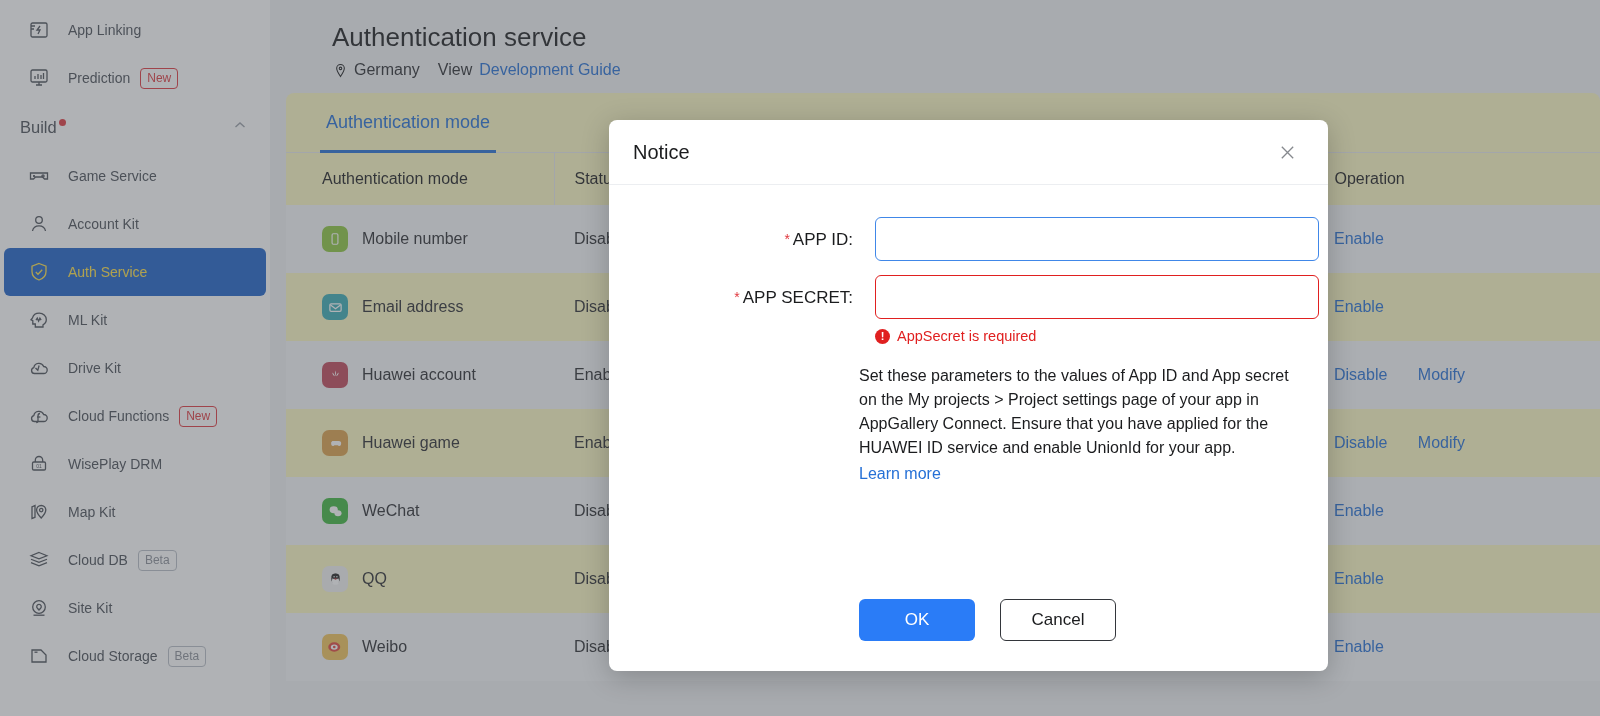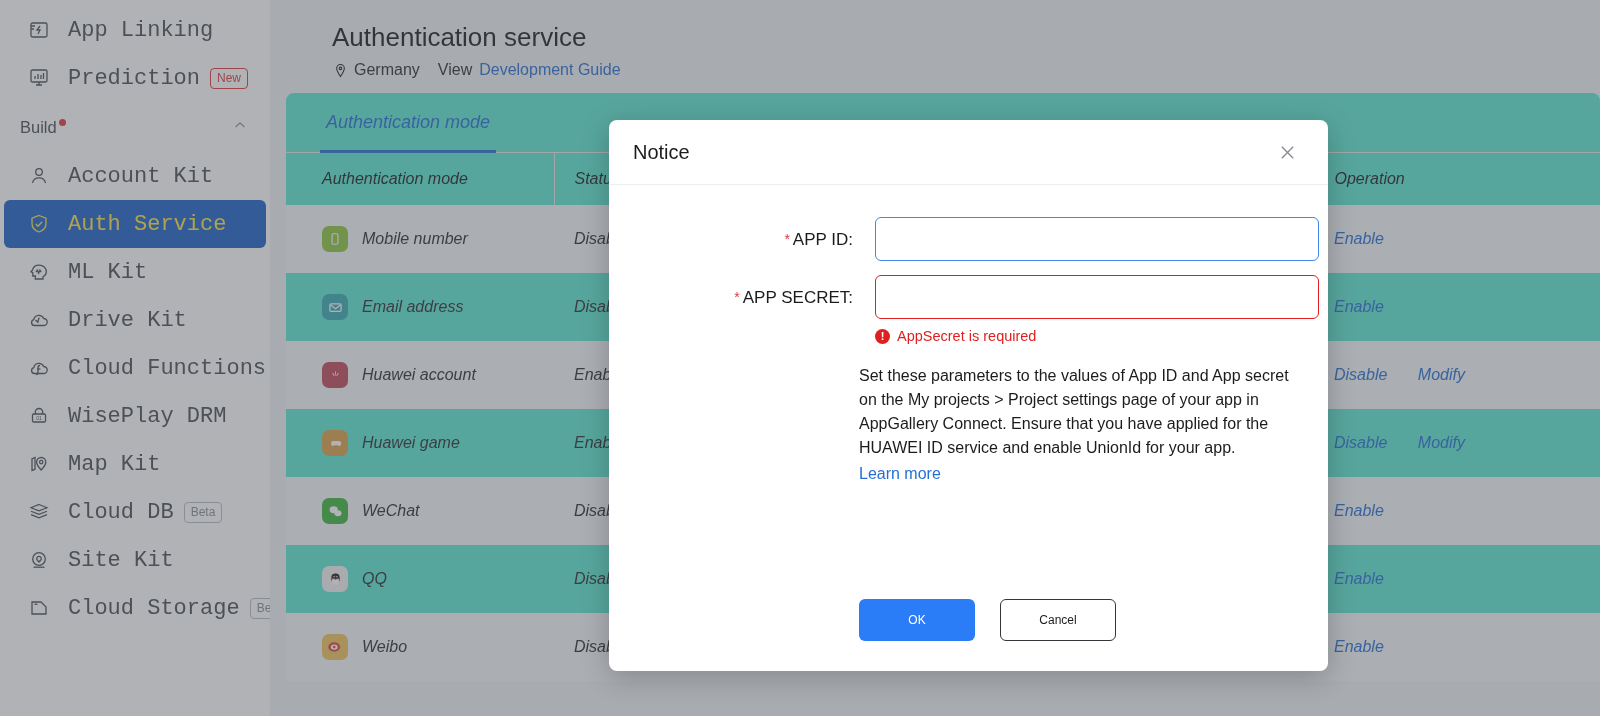--- a/index.html
+++ b/index.html
@@ -28,24 +28,23 @@
     cursor: pointer;
   }
   .side-item .ico {
     width: 26px; height: 26px;
     display: flex; align-items: center; justify-content: center;
     margin-right: 16px;
     flex: 0 0 26px;
     color: #4a4f57;
   }
   .side-item .lbl {
-    font-size: 22px;
+    font-size: 14px;
     color: #4a4f57;
     white-space: nowrap;
-    font-family: Liberation Mono, monospace;
   }
   .side-item.selected {
     background: #1d62c9;
   }
   .side-item.selected .lbl, .side-item.selected .ico { color: #fde047; }
 
   .badge {
     margin-left: 10px;
     font-size: 12px;
     line-height: 1;
@@ -86,27 +85,26 @@
     display: flex; align-items: center;
     margin-top: 8px;
     font-size: 16px; color: #2b2d31;
   }
   .page-sub .pin { margin-right: 5px; display: flex; color: #1b1c1e; }
   .page-sub .region { margin-right: 18px; }
   .page-sub .viewlbl { margin-right: 7px; }
   .page-sub a { color: #2570d6; text-decoration: none; }
 
   .card {
-    background: #5eead4;
+    background: #fef9c3;
     border-radius: 8px 8px 0 0;
     margin-left: 0;
     margin-right: 0;
     min-height: 586px;
     padding: 0 0 0 0;
-    font-style: italic;
   }
   .tabs {
     display: flex;
     height: 60px;
     padding-left: 34px;
     border-bottom: 1px solid #e7e9ec;
   }
   .tab {
     display: flex; align-items: center;
     font-size: 18px; color: #5a5f66;
@@ -228,21 +226,21 @@
   .note a { color: #2570d6; text-decoration: none; display: inline-block; margin-top: 2px;}
   .modal-foot {
     padding: 18px 0 30px 0;
     display: flex;
     padding-left: 250px;
   }
   .btn {
     height: 42px;
     min-width: 116px;
     border-radius: 6px;
-    font-size: 12px;
+    font-size: 17px;
     font-family: "Liberation Sans", sans-serif;
     cursor: pointer;
     border: 1px solid transparent;
   }
   .btn.primary { background: #2a7cf7; color: #ffffff; }
   .btn.ghost { background: #ffffff; color: #1b1c1e; border: 1px solid #33363b; margin-left: 25px; }
 </style>
 </head>
 <body>
 
@@ -276,20 +274,30 @@
     <div class="group-head">
       <span class="gtitle">Build</span>
       <span class="gdot"></span>
       <span class="chev">
         <svg width="16" height="16" viewBox="0 0 16 16" fill="none" stroke="currentColor" stroke-width="1.4">
           <path d="M3.5 10L8 6l4.5 4"></path>
         </svg>
       </span>
     </div>
 
+    <div class="side-item">
+      <span class="ico">
+        <svg width="24" height="24" viewBox="0 0 24 24" fill="none" stroke="currentColor" stroke-width="1.3">
+          <path d="M3.5 9h17v6h-3l-2-2h-7l-2 2h-3z"></path>
+            <path d="M7 11v2M6 12h2"></path>
+            <circle cx="16" cy="12" r="1.1"></circle>
+        </svg>
+      </span>
+      <span class="lbl">Game Service</span>
+    </div>
 
     <div class="side-item">
       <span class="ico">
         <svg width="24" height="24" viewBox="0 0 24 24" fill="none" stroke="currentColor" stroke-width="1.3">
           <circle cx="12" cy="8" r="3.3"></circle>
             <path d="M5.5 19c.6-3.3 3.3-5.2 6.5-5.2s5.9 1.9 6.5 5.2"></path>
         </svg>
       </span>
       <span class="lbl">Account Kit</span>
     </div>

